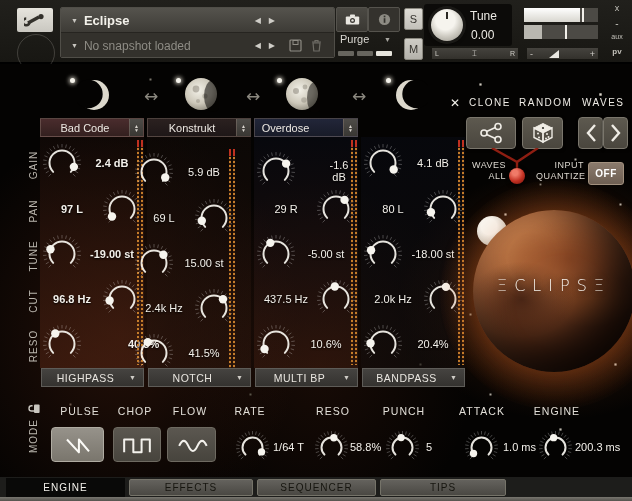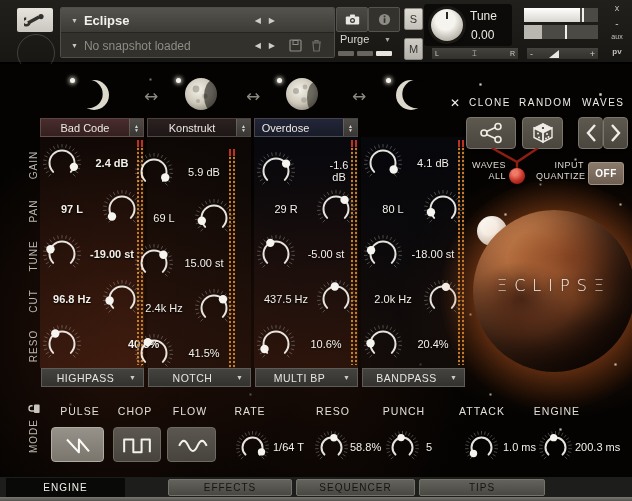--- a/index.html
+++ b/index.html
@@ -86,21 +86,21 @@
       radial-gradient(70px 50px at 30% 55%,rgba(60,28,16,.8),transparent 75%),
       radial-gradient(60px 40px at 72% 55%,rgba(160,85,40,.75),transparent 70%),
       radial-gradient(circle at 38% 30%,#b06a3c 0 18%,#8c4a28 42%,#5e2e18 68%,#2e1208 88%,#180a04 100%);
     box-shadow:inset -28px -34px 55px rgba(0,0,0,.85),inset 10px 12px 30px rgba(255,190,130,.25),0 0 35px rgba(200,95,35,.3);}
   #logo{position:absolute;left:473px;top:276px;width:162px;text-align:center;font-family:"DejaVu Sans",sans-serif;font-size:16px;font-weight:300;letter-spacing:7px;color:#f5f2ec;text-shadow:0 0 6px rgba(0,0,0,.8);}
   
   #tabbar{position:absolute;left:0;top:477px;width:632px;height:24px;background:#1d1d1b;}
   #tabbar .strip{position:absolute;left:0;top:20px;width:632px;height:4px;background:linear-gradient(180deg,#78766f,#55534d);}
   .tab{position:absolute;top:2px;height:17px;display:flex;align-items:center;justify-content:center;font-size:10px;letter-spacing:1px;}
   .tab.active{background:#090908;color:#f4f2ec;height:19px;top:1px;}
-  .tab.idle{background:linear-gradient(180deg,#64625d,#4a4843);border:1px solid #757369;border-radius:2px;color:#16150f;box-sizing:border-box;margin-left:39px;}
+  .tab.idle{background:linear-gradient(180deg,#64625d,#4a4843);border:1px solid #757369;border-radius:2px;color:#16150f;box-sizing:border-box;}
   svg{display:block;}
 </style>
 </head>
 <body>
 
 <div id="app">
 
   <div id="khead">
     <div id="wrench-btn">
       <svg width="22" height="14" viewBox="0 0 22 14">

